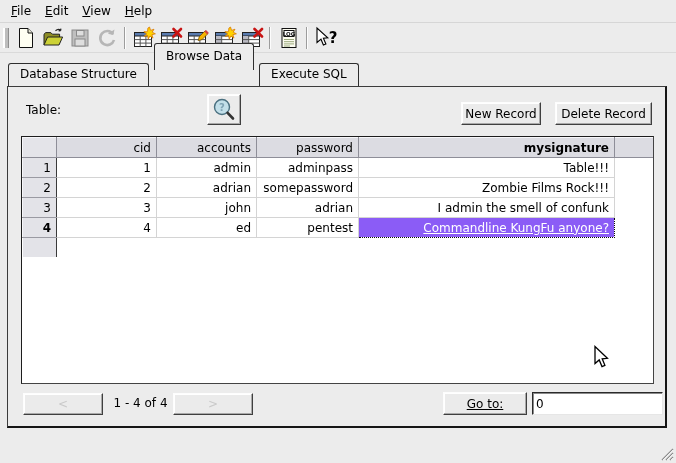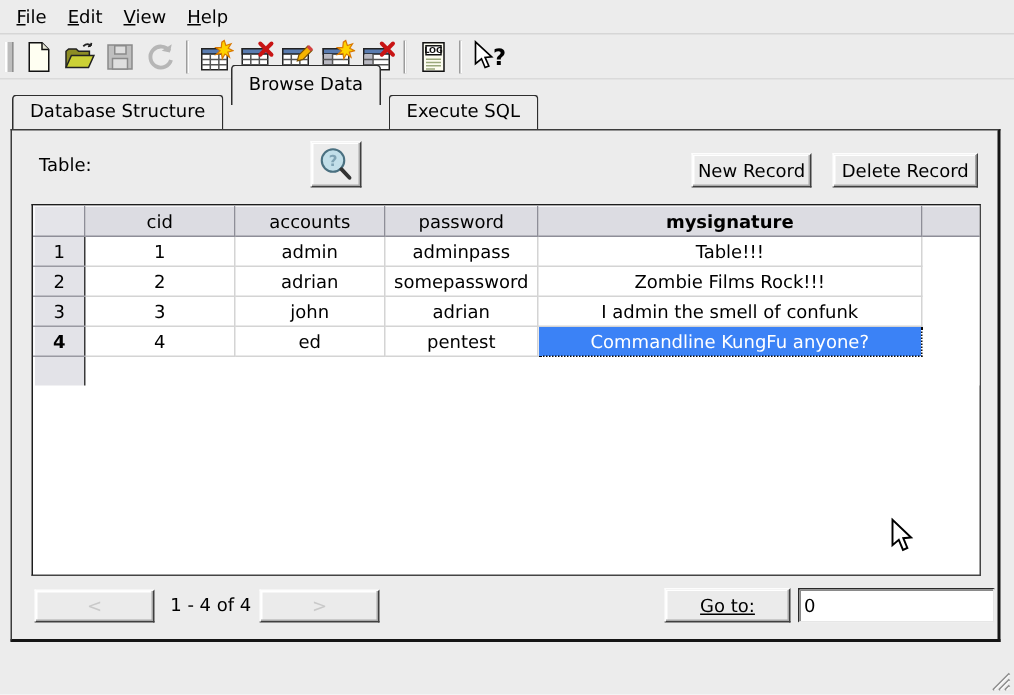--- a/index.html
+++ b/index.html
@@ -77,35 +77,35 @@
   .combo-arrow { width:0; height:0; border-left:4px solid transparent; border-right:4px solid transparent; border-top:5px solid #000; }
 
   
   .grid-wrap {
     box-sizing:border-box; width:633px; height:248px; overflow:hidden; background:#fff;
     border:1px solid #444; border-top-color:#1d1d1d; border-left-color:#1d1d1d;
   }
   table.grid { border-collapse:collapse; table-layout:fixed; width:631px; }
   table.grid th, table.grid td {
     font-weight:normal; font-size:12px; height:19px; padding:0 5px;
-    white-space:nowrap; overflow:hidden; text-align:center;
+    white-space:nowrap; overflow:hidden; text-align:right;
   }
   th.hcell {
     background:#dcdce2; border:1px solid; border-color:#f7f7fa #8e8e98 #8e8e98 #f7f7fa;
   }
   th.hcell.bold { font-weight:bold; }
   th.corner { background:#e4e4e9; border:1px solid; border-color:#f7f7fa #8e8e98 #8e8e98 #f7f7fa; }
   th.rowhdr {
     background:#e3e3e8; text-align:center; padding:0;
     border:1px solid; border-color:#f7f7fa #3a3a3a #9a9aa2 #f7f7fa;
   }
   th.rowhdr.bold { font-weight:bold; }
   td.cell { background:#fff; border-right:1px solid #d4d4d4; border-bottom:1px solid #d4d4d4; }
   td.num { text-align:right; }
-  td.sel { background:#3b82f6; color:#fff; border:1px dotted #0a0a0a; }
+  td.sel { background:#8b5cf6; color:#fff; border:1px dotted #0a0a0a;text-decoration:underline; }
   td.fill { background:#fff; border:none; }
   th.rowfill { background:#e3e3e8; border:none; border-right:1px solid #3a3a3a; height:160px; }
   td.bigfill { background:#fff; border:none; }
 
   .goto-input {
     box-sizing:border-box; background:#fff; color:#000;
     border:1px solid; border-color:#2a2a2a #e6e6e6 #e6e6e6 #2a2a2a;
     box-shadow:inset 1px 1px 0 #8a8a8a;
     font-family:"DejaVu Sans", sans-serif; font-size:12px; padding:0 3px;
   }

